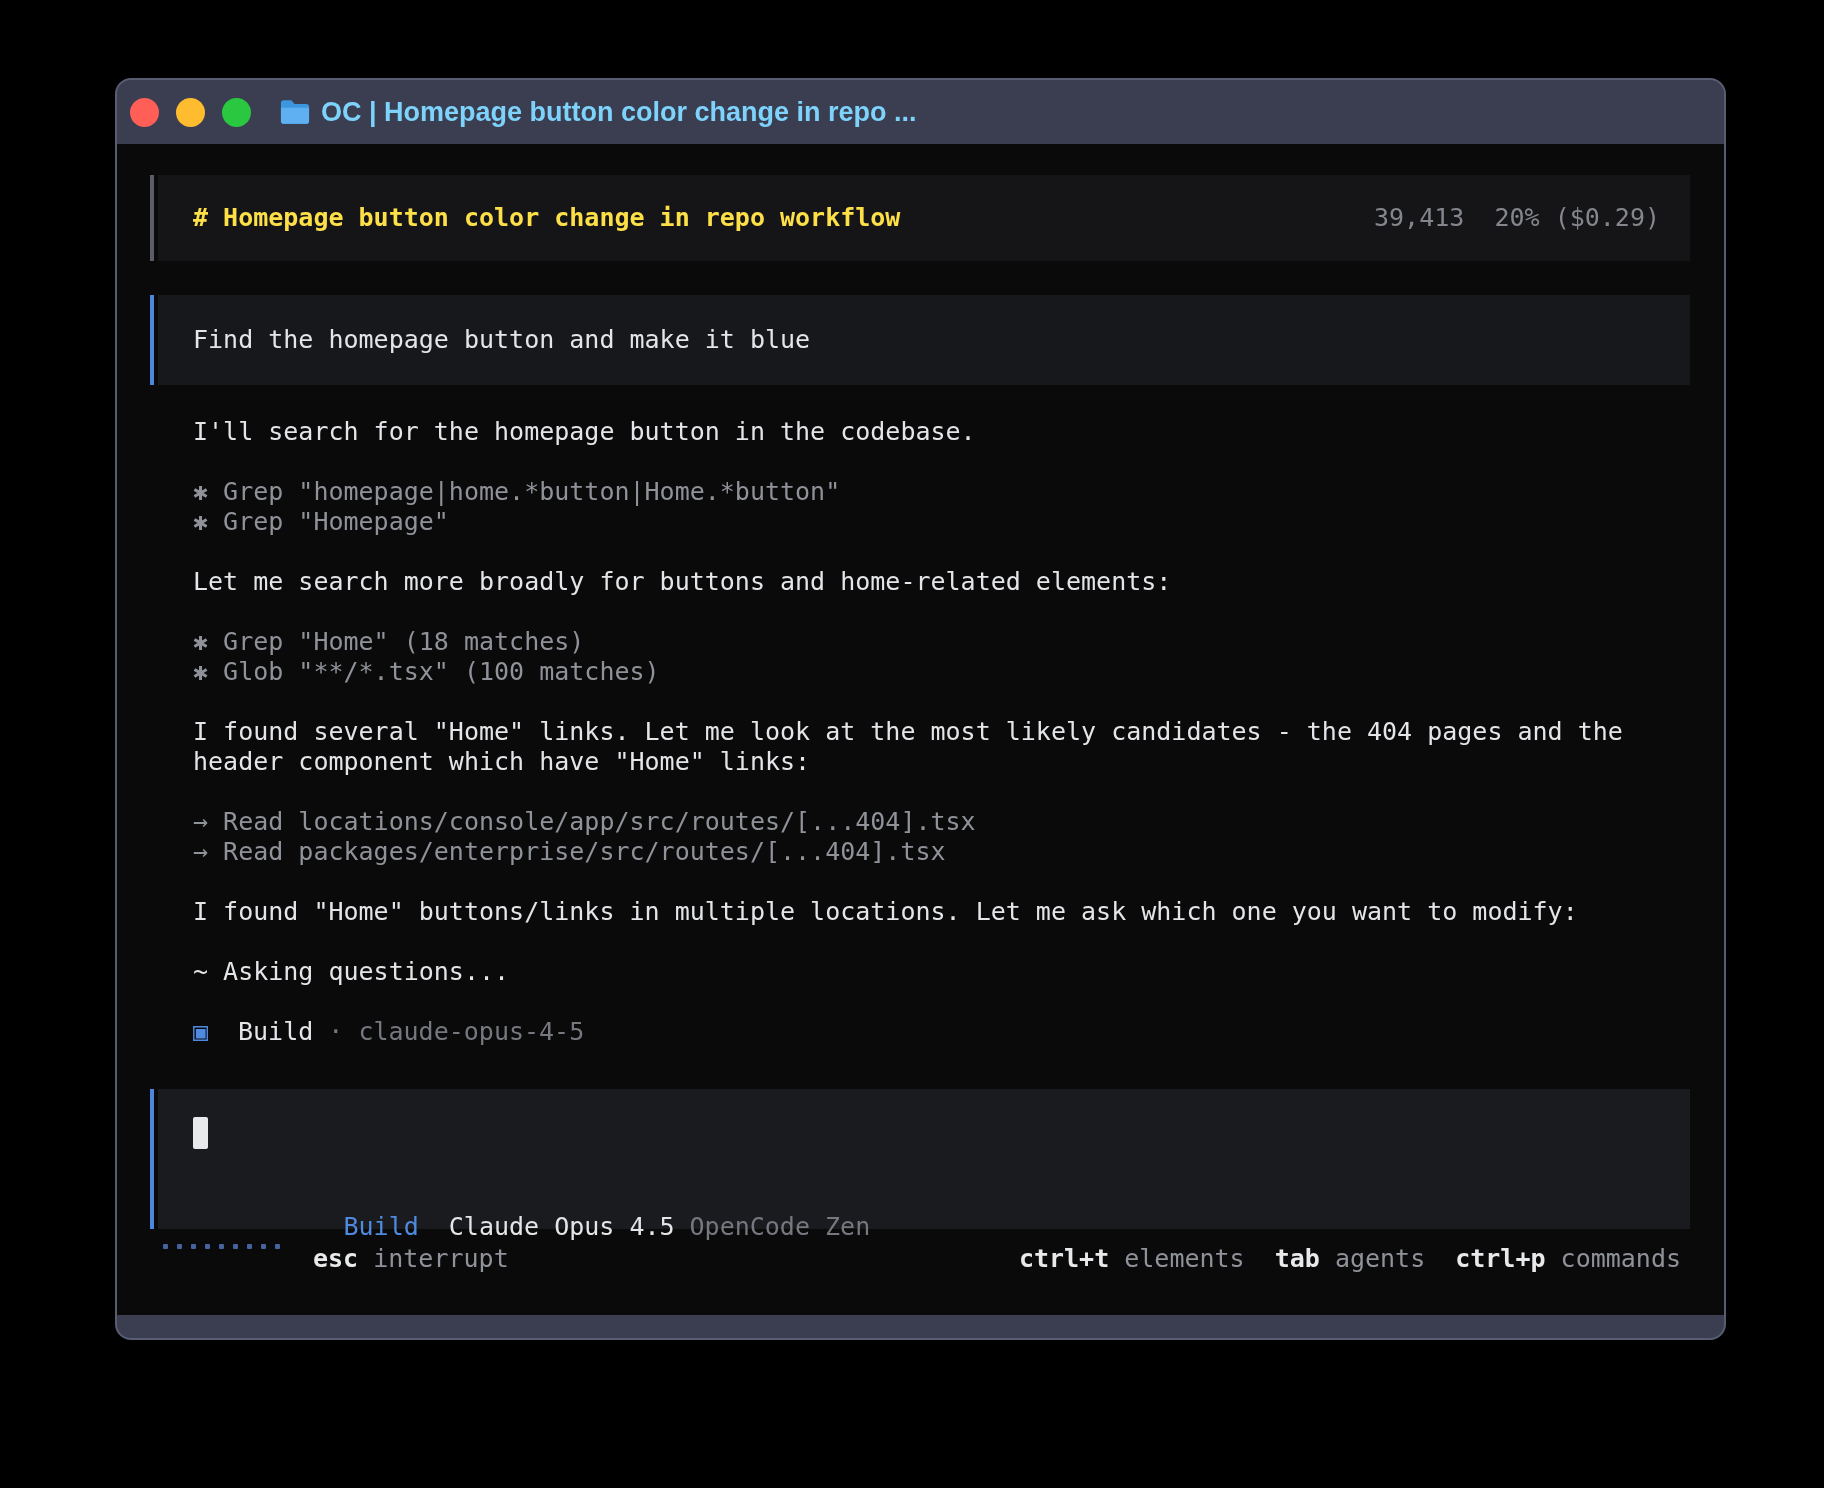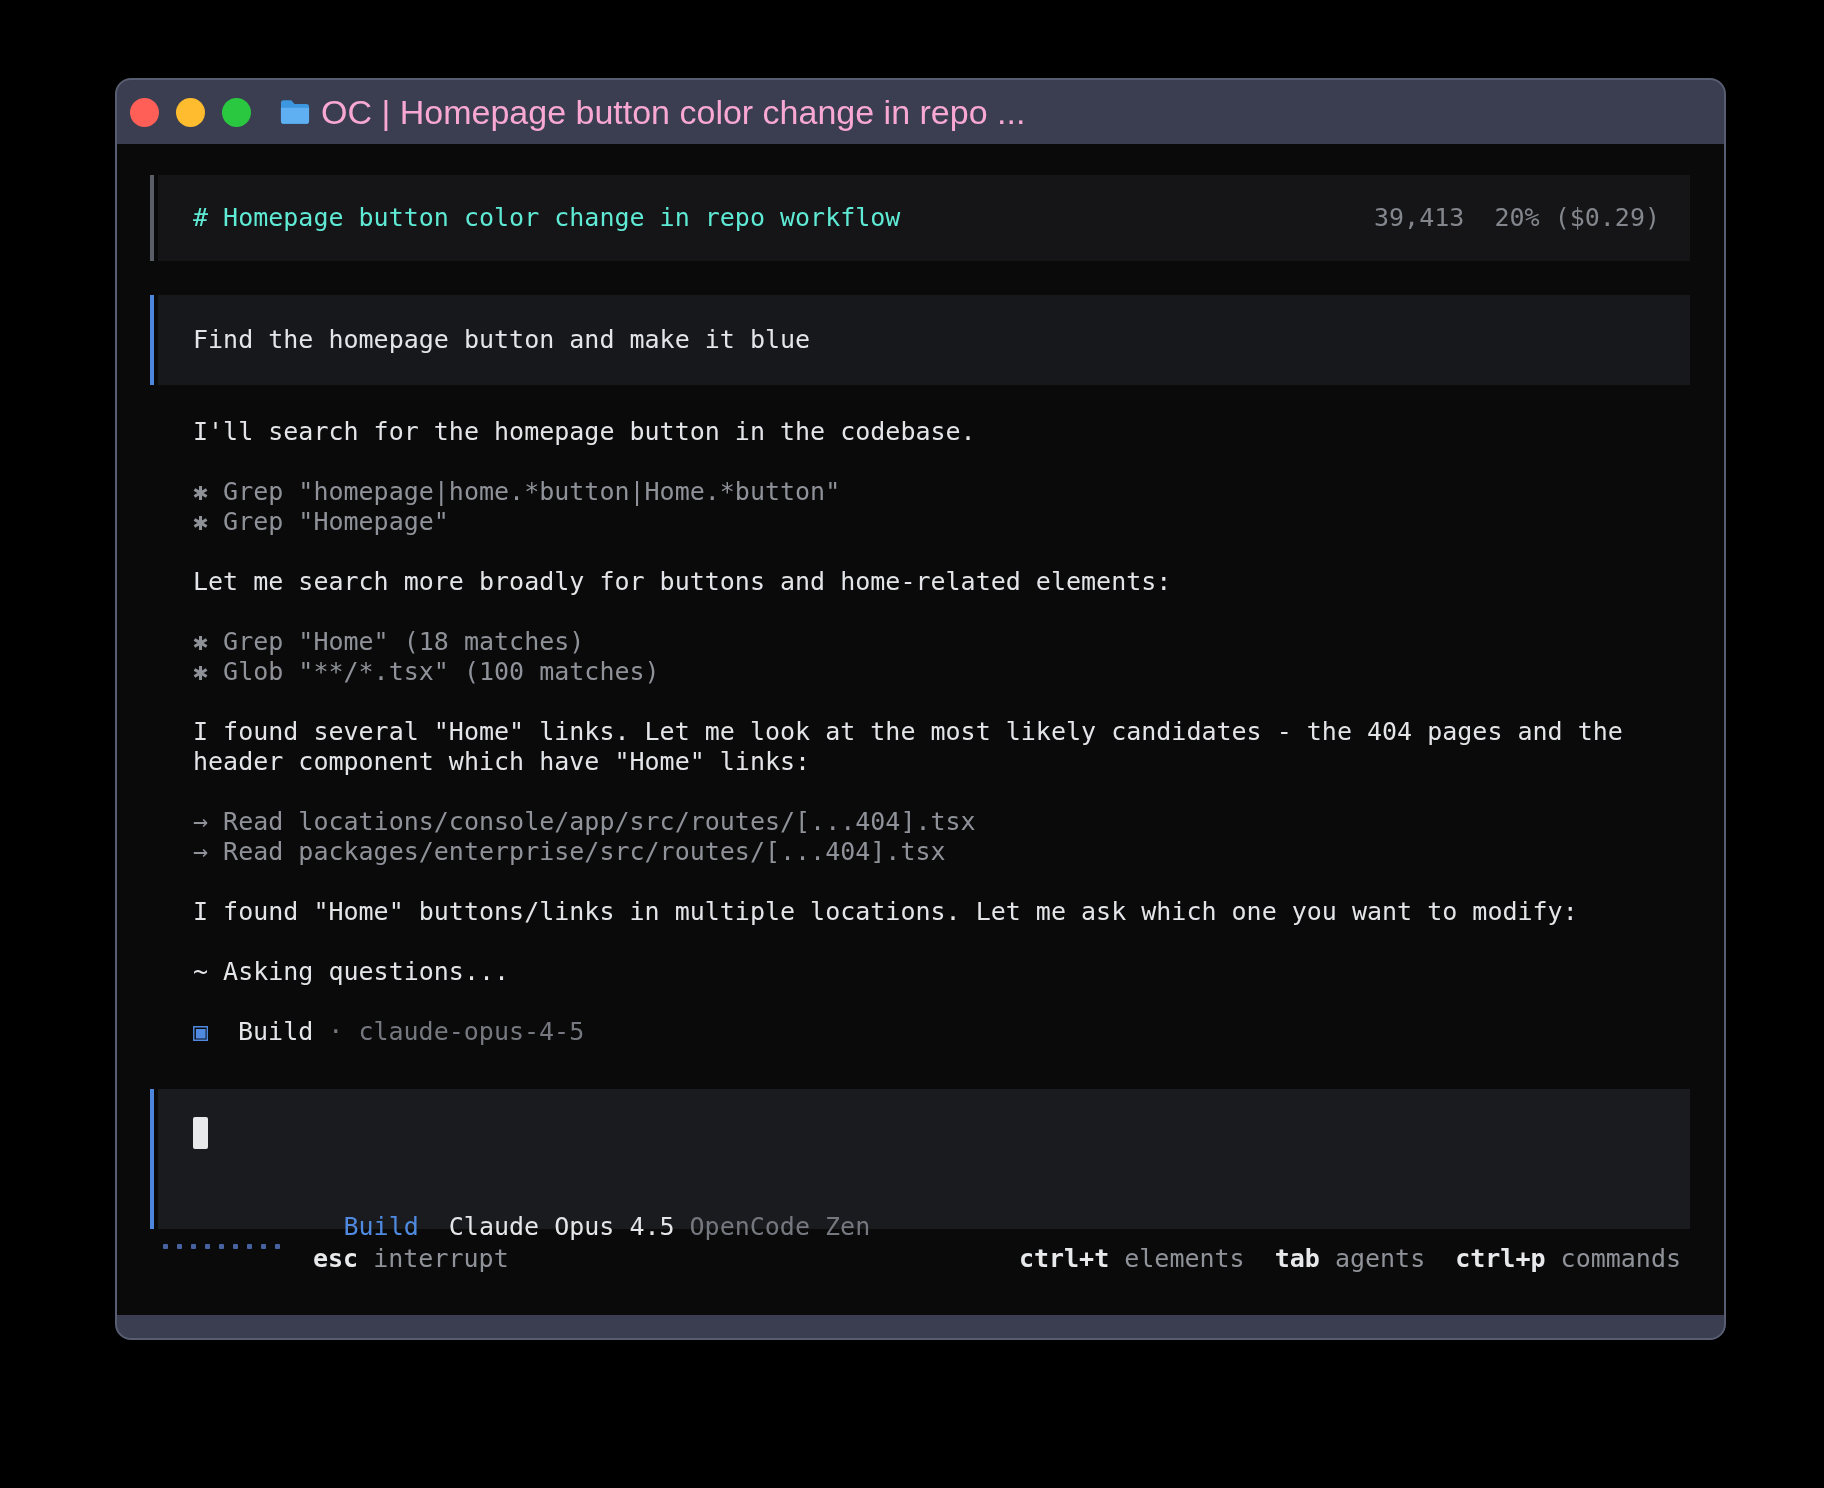--- a/index.html
+++ b/index.html
@@ -13,39 +13,39 @@
 
   
   .titlebar { height:64px; display:flex; align-items:center; padding:0 16px 0 13px; }
   .lights { display:flex; gap:17px; align-items:center; }
   .light { width:29px; height:29px; border-radius:50%; }
   .light.red    { background:#ff5f57; }
   .light.yellow { background:#febc2e; }
   .light.green  { background:#2ac840; }
   .title-group { display:flex; align-items:center; gap:11px; margin-left:29px; min-width:0; }
   .folder-icon { width:30px; height:26px; flex:none; }
-  .window-title { font-family:"Liberation Sans", sans-serif; font-weight:normal; font-size:34px;
-    color:#f9a8d4; white-space:nowrap; overflow:hidden; }
+  .window-title { font-family:"Liberation Sans", sans-serif; font-weight:bold; font-size:27px;
+    color:#7dd3fc; white-space:nowrap; overflow:hidden; }
 
   
   .terminal {
     height:1171px; background:#0a0a0b; padding:31px 34px 0 33px;
     font-size:25px; line-height:30px; color:#e4e5e8;
   }
 
   
   .block { display:flex; }
   .block .bar { width:4px; flex:none; }
   .bar-gray { background:#5b5e66; }
   .bar-blue { background:#4d86dd; }
   .block .body { flex:1; margin-left:4px; }
 
   .header-block .body { background:#151517; padding:28px 30px 28px 35px;
     display:flex; justify-content:space-between; align-items:center; }
-  .header-title { font-weight:normal; color:#5eead4; white-space:pre; }
+  .header-title { font-weight:bold; color:#fde047; white-space:pre; }
   .header-stats { color:#83868d; white-space:pre; }
 
   .user-block { margin-top:34px;border-radius:25px; }
   .user-block .body { background:#17181b; padding:30px 30px 30px 35px; white-space:pre; }
 
   
   .transcript { margin-top:32px; padding-left:43px; }
   .trow { height:30px; white-space:pre; }
   .c-white { color:#e4e5e8; }
   .c-gray  { color:#8f9298; }

